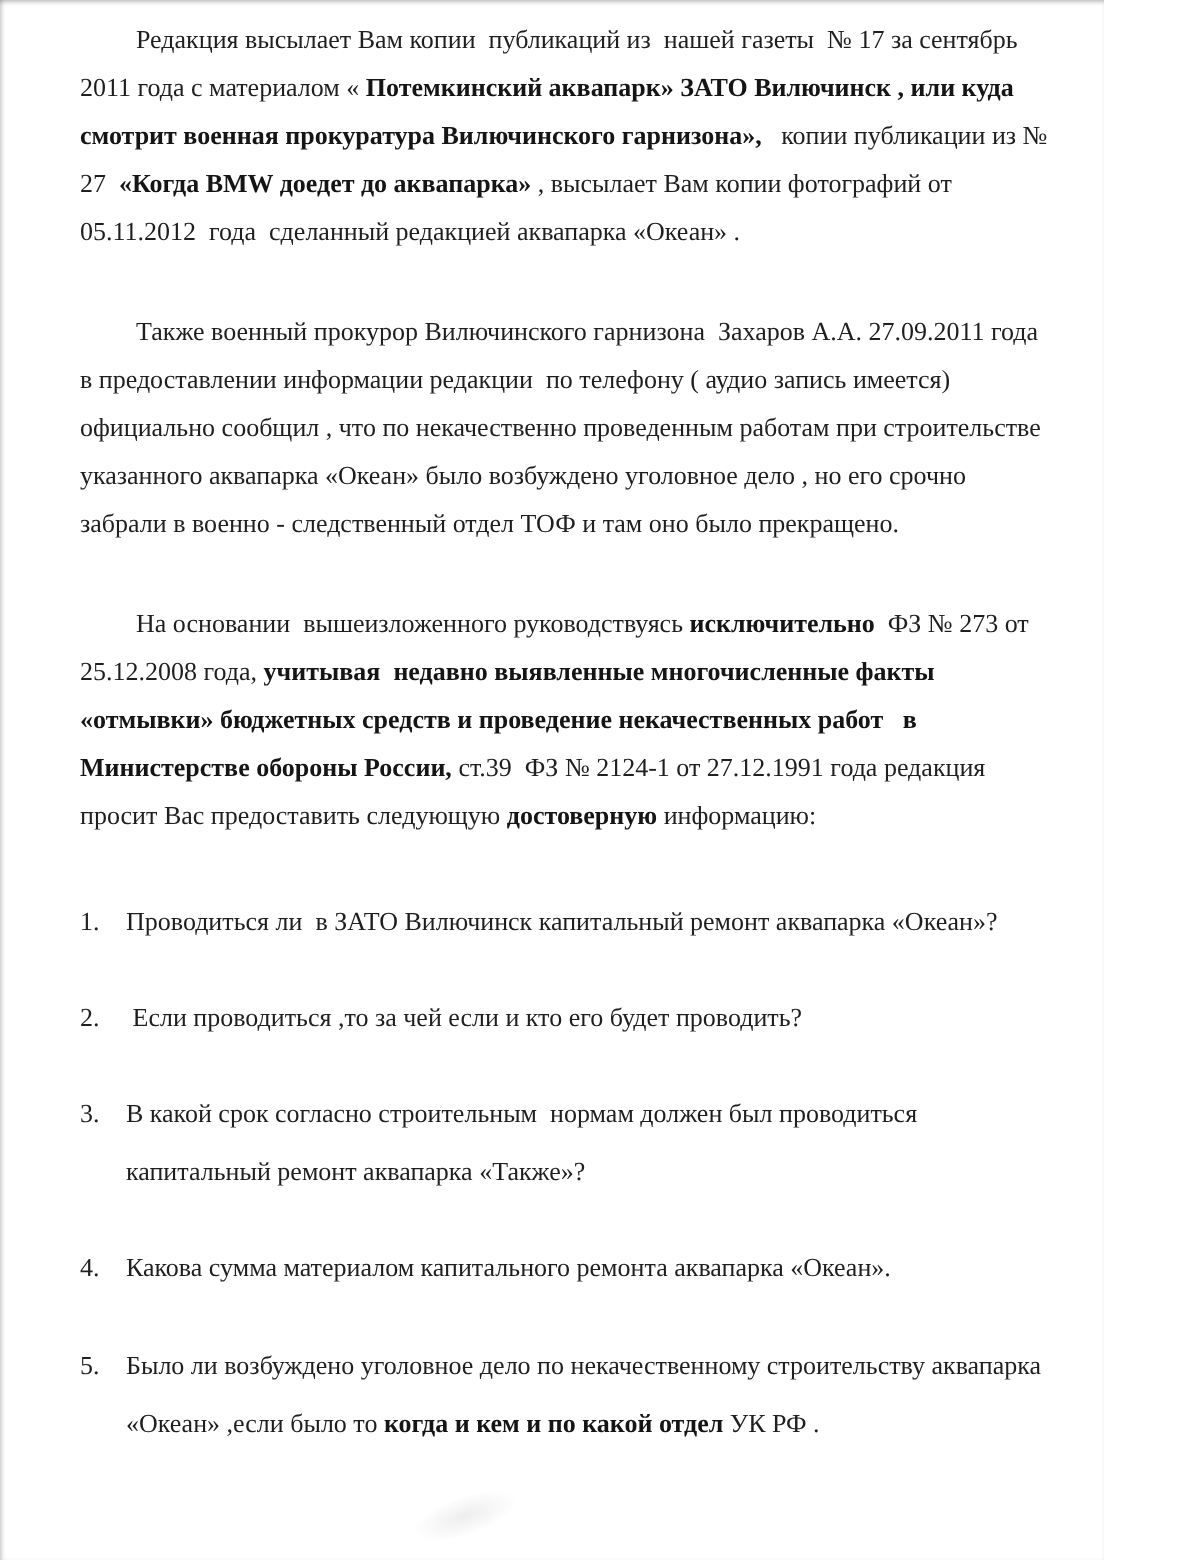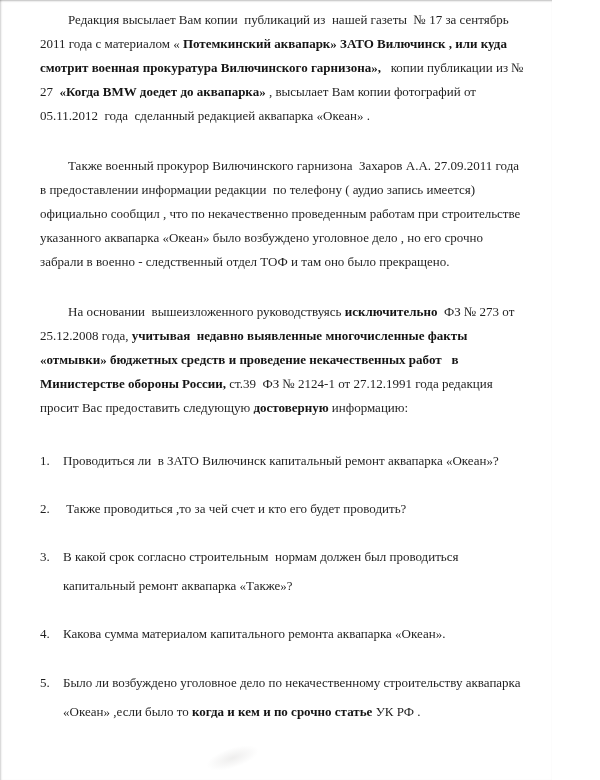--- a/index.html
+++ b/index.html
@@ -67,27 +67,27 @@
 
   <p class="para"><span>Также военный прокурор Вилючинского гарнизона  Захаров А.А. 27.09.2011 года в предоставлении информации редакции  по телефону ( аудио запись имеется)  официально сообщил , что по некачественно проведенным работам при строительстве указанного аквапарка «Океан» было возбуждено уголовное дело , но его срочно забрали в военно - следственный отдел ТОФ и там оно было прекращено.</span></p>
 
   <p class="para"><span>На основании  вышеизложенного руководствуясь </span><span class="b">исключительно</span><span>  ФЗ № 273 от 25.12.2008 года, </span><span class="b">учитывая  недавно выявленные многочисленные факты «отмывки» бюджетных средств и проведение некачественных работ   в Министерстве обороны России,</span><span> ст.39  ФЗ № 2124-1 от 27.12.1991 года редакция просит Вас предоставить следующую </span><span class="b">достоверную</span><span> информацию:</span></p>
 
   <ol class="questions">
     <li class="q">
       <span class="qnum">1.</span><span class="qtext"><span>Проводиться ли  в ЗАТО Вилючинск капитальный ремонт аквапарка «Океан»?</span></span>
     </li>
     <li class="q">
-      <span class="qnum">2.</span><span class="qtext"><span> Также проводиться ,то за чей счет и кто его будет проводить?</span></span>
+      <span class="qnum">2.</span><span class="qtext"><span> Если проводиться ,то за чей если и кто его будет проводить?</span></span>
     </li>
     <li class="q">
       <span class="qnum">3.</span><span class="qtext"><span>В какой срок согласно строительным  нормам должен был проводиться капитальный ремонт аквапарка «Также»?</span></span>
     </li>
     <li class="q">
       <span class="qnum">4.</span><span class="qtext"><span>Какова сумма материалом капитального ремонта аквапарка «Океан».</span></span>
     </li>
     <li class="q q-last">
-      <span class="qnum">5.</span><span class="qtext"><span>Было ли возбуждено уголовное дело по некачественному строительству аквапарка «Океан» ,если было то </span><span class="b">когда и кем и по срочно статье</span><span> УК РФ .</span></span>
+      <span class="qnum">5.</span><span class="qtext"><span>Было ли возбуждено уголовное дело по некачественному строительству аквапарка «Океан» ,если было то </span><span class="b">когда и кем и по какой отдел</span><span> УК РФ .</span></span>
     </li>
   </ol>
 
   <div class="smudge"></div>
 </div>
 
 </body></html>

